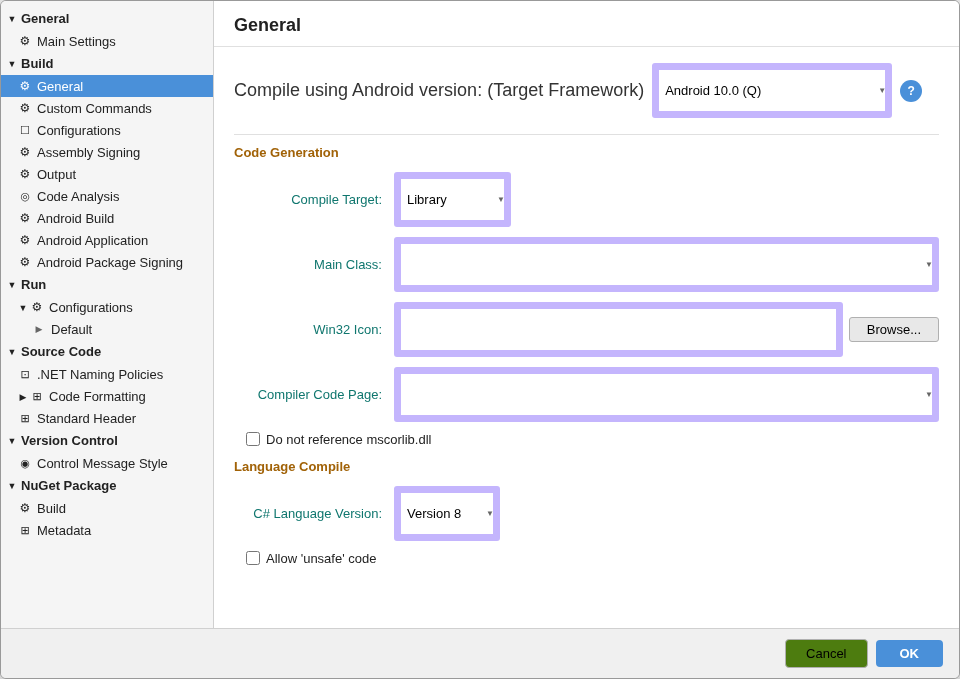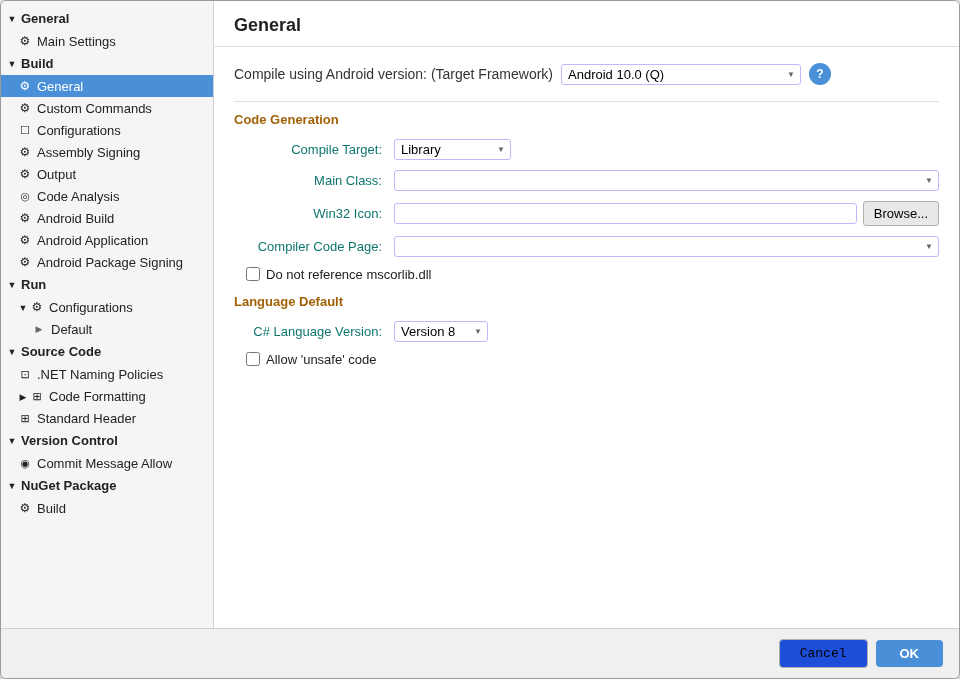--- a/index.html
+++ b/index.html
@@ -113,21 +113,21 @@
     }
 
     
     .compile-row {
       display: flex;
       align-items: center;
       margin-bottom: 16px;
       gap: 8px;
     }
     .compile-row label {
-      font-size: 14px;
+      font-size: 18px;
       color: #333;
     }
     .section-title {
       font-weight: bold;
       font-size: 13px;
       margin-bottom: 12px;
       color: #a16207;
     }
     .form-row {
       display: flex;
@@ -142,23 +142,23 @@
       color: #0f766e;
       flex-shrink: 0;
     }
     .form-control {
       display: flex;
       align-items: center;
       gap: 6px;
       flex: 1;
     }
     select, input[type="text"] {
-      border: 1px solid #c4b5fd;
+      border: 7px solid #c4b5fd;
       border-radius: 3px;
-      padding: 2px 6px;
+      padding: 13px 6px;
       font-size: 13px;
       background: white;
       outline: none;
     }
     .select-wrapper {
       position: relative;
       display: inline-flex;
       align-items: center;
     }
     .select-wrapper select {
@@ -174,21 +174,21 @@
       pointer-events: none;
       color: #666;
     }
     .compile-select {
       width: 240px;
     }
     .target-select {
       width: 117px;
     }
     .btn-browse {
-      padding: 4px 10px;
+      padding: 4px 17px;
       background: #e8e8e8;
       border: 1px solid #b0b0b0;
       border-radius: 3px;
       cursor: pointer;
       font-size: 13px;
     }
     .checkbox-row {
       display: flex;
       align-items: flex-start;
       gap: 6px;
@@ -227,26 +227,25 @@
       display: flex;
       justify-content: flex-end;
       align-items: center;
       padding: 10px 16px;
       border-top: 1px solid #d0d0d0;
       background: #f0f0f0;
       gap: 8px;
     }
     .btn-cancel {
       padding: 6px 20px;
-      background: #1d4ed8;
+      background: #4d7c0f;
       border: 1px solid #b0b0b0;
       border-radius: 4px;
       cursor: pointer;
       font-size: 13px;
-      font-family: Liberation Mono, monospace;
     }
     .btn-ok {
       padding: 6px 24px;
       background: #4a90d9;
       color: white;
       border: none;
       border-radius: 4px;
       cursor: pointer;
       font-size: 13px;
       font-weight: 600;
@@ -349,30 +348,34 @@
         <span class="icon table-icon"></span>
         <span>Standard Header</span>
       </div>
 
       <div class="section-header">
         <span class="toggle">▼</span>
         <span>Version Control</span>
       </div>
       <div class="sidebar-item indent1">
         <span class="icon commit-icon"></span>
-        <span>Commit Message Allow</span>
+        <span>Control Message Style</span>
       </div>
 
       <div class="section-header">
         <span class="toggle">▼</span>
         <span>NuGet Package</span>
       </div>
       <div class="sidebar-item indent1">
         <span class="icon gear-icon"></span>
         <span>Build</span>
+      </div>
+      <div class="sidebar-item indent1">
+        <span class="icon table-icon"></span>
+        <span>Metadata</span>
       </div>
     </div>
 
     <div class="main-content">
       <div class="main-header">
         <h1>General</h1>
       </div>
       <div class="main-body">
 
         <div class="compile-row">
@@ -425,21 +428,21 @@
             </div>
           </div>
         </div>
 
         <div class="checkbox-row">
           <input type="checkbox" id="dont-reference" style="">
           <label for="dont-reference">Do not reference mscorlib.dll</label>
         </div>
 
         <div class="lang-options-section">
-          <div class="section-title">Language Default</div>
+          <div class="section-title">Language Compile</div>
 
           <div class="form-row">
             <div class="form-label">C# Language Version:</div>
             <div class="form-control">
               <div class="select-wrapper">
                 <select><option>Version 8</option><option>Version 7.3</option><option>Version 7.2</option><option>Default</option></select>
               </div>
             </div>
           </div>
 

